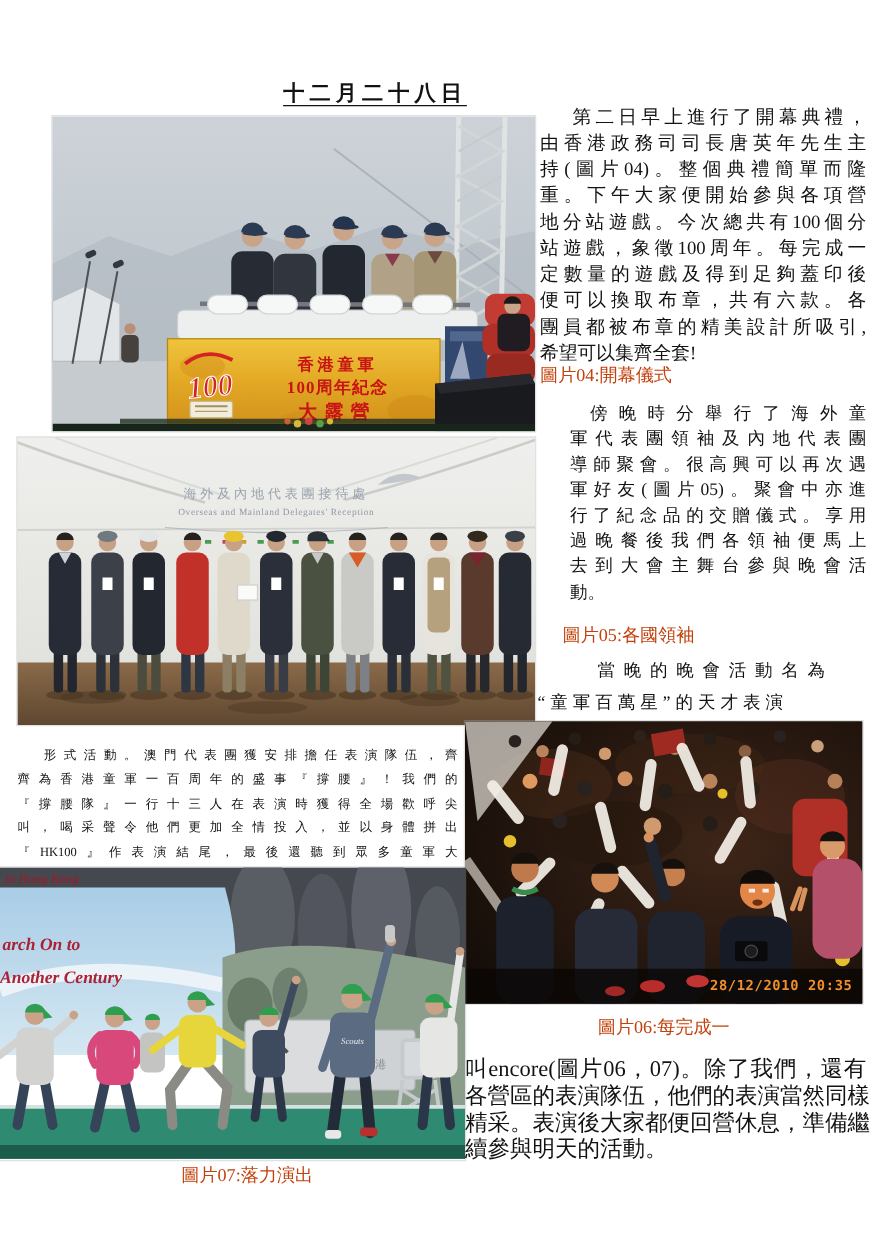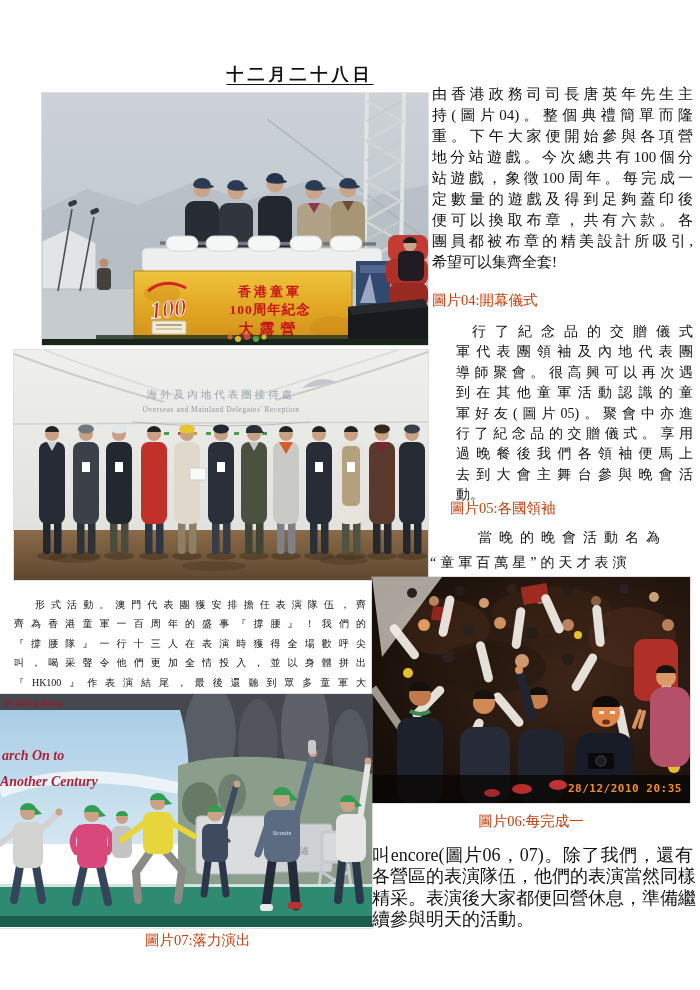--- a/index.html
+++ b/index.html
@@ -161,38 +161,38 @@
         <circle cx="196" cy="246" r="3" fill="#d8b838"></circle>
           <circle cx="205" cy="244" r="3" fill="#cc4444"></circle>
         <circle cx="214" cy="246" r="3" fill="#58a048"></circle>
           <circle cx="222" cy="244" r="2.5" fill="#d8b838"></circle>
         <circle cx="188" cy="244" r="2.5" fill="#c86030"></circle>
       </g>
     </svg>
   </div>
 
   <div class="blk para1">
+    <div class="ln j i26">第二日早上進行了開幕典禮，</div>
     <div class="ln j">由香港政務司司長唐英年先生主</div>
     <div class="ln j">持(圖片04)。整個典禮簡單而隆</div>
     <div class="ln j">重。下午大家便開始參與各項營</div>
     <div class="ln j">地分站遊戲。今次總共有100個分</div>
     <div class="ln j">站遊戲，象徵100周年。每完成一</div>
     <div class="ln j">定數量的遊戲及得到足夠蓋印後</div>
     <div class="ln j">便可以換取布章，共有六款。各</div>
     <div class="ln j">團員都被布章的精美設計所吸引,</div>
     <div class="ln">希望可以集齊全套!</div>
   </div>
 
   <div class="caption cap04">圖片04:開幕儀式</div>
 
   <div class="blk para2">
-    <div class="ln j i16">行了紀念品的交贈儀式</div>
+    <div class="ln j i16">傍晚時分舉行了海外童</div>
     <div class="ln j">軍代表團領袖及內地代表團</div>
     <div class="ln j">導師聚會。很高興可以再次遇</div>
-    <div class="ln j">到在其他童軍活動認識的童</div>
     <div class="ln j">軍好友(圖片05)。聚會中亦進</div>
     <div class="ln j">行了紀念品的交贈儀式。享用</div>
     <div class="ln j">過晚餐後我們各領袖便馬上</div>
     <div class="ln j">去到大會主舞台參與晚會活</div>
     <div class="ln">動。</div>
   </div>
 
   <div class="caption cap05">圖片05:各國領袖</div>
 
   <div class="blk para3">

